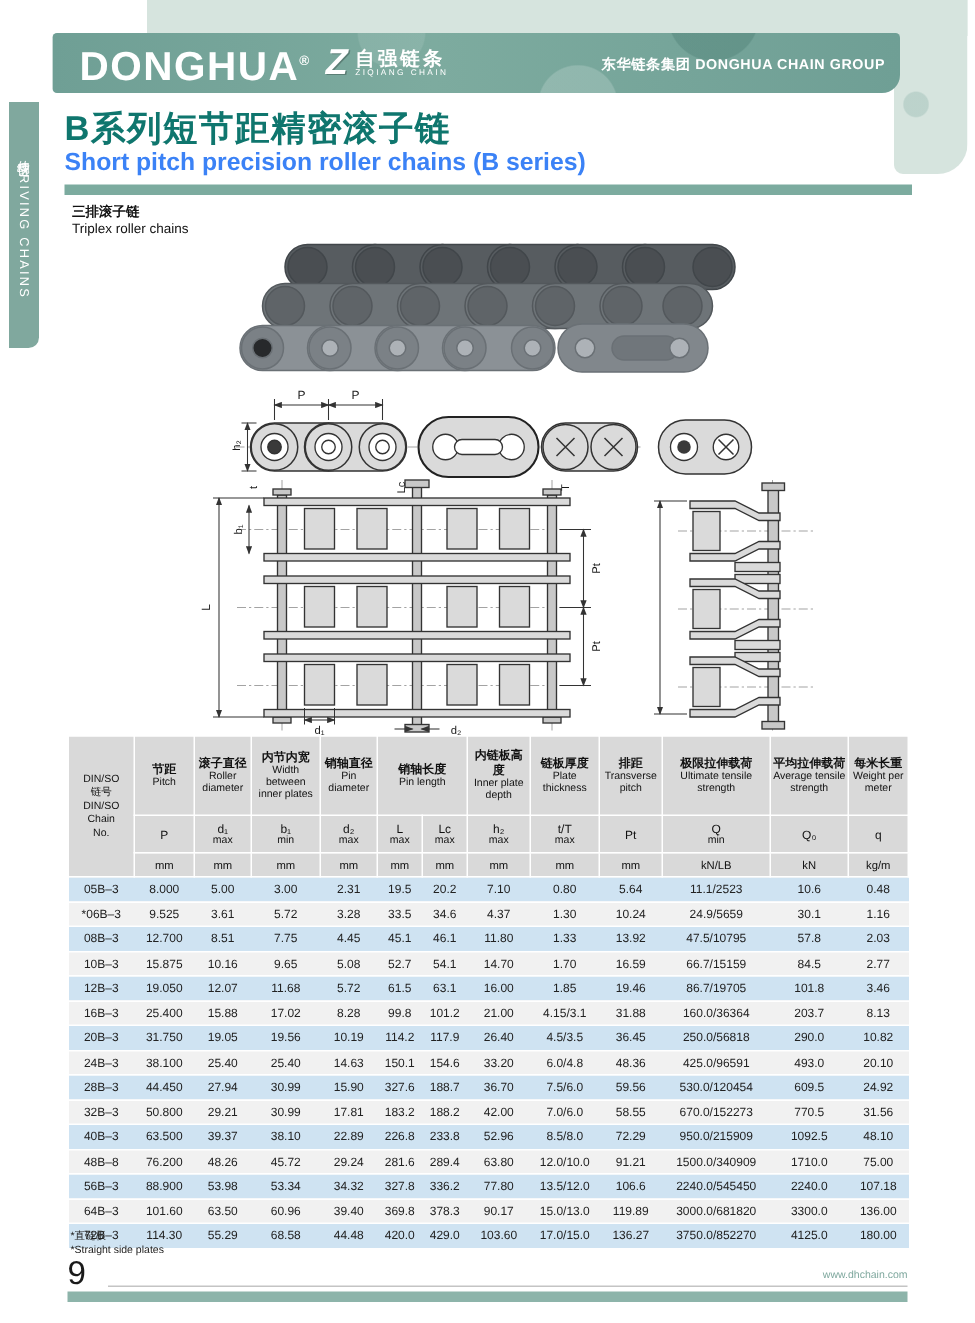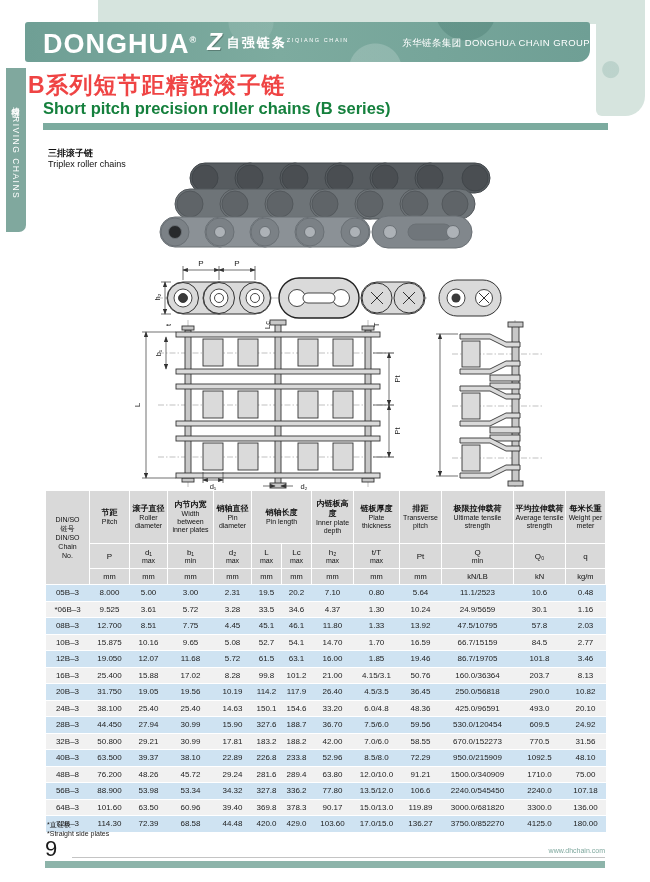--- a/index.html
+++ b/index.html
@@ -4,45 +4,45 @@
 <style>
   html,body{margin:0;padding:0;background:#e8e8e8;}
   .page{position:relative;width:650px;height:882px;background:#ffffff;overflow:hidden;
         font-family:"Liberation Sans",sans-serif;color:#111;}
   
   .green-strip-top{position:absolute;left:98px;top:0;width:547px;height:24px;background:#d6e4de;}
   .green-strip-right{position:absolute;left:596px;top:0;width:49px;height:116px;background:#d6e4de;
         border-radius:0 0 20px 6px;
         background-image:radial-gradient(circle at 30% 60%, rgba(111,159,149,.25) 0 8px, transparent 9px);}
   
-  .banner{position:absolute;left:25px;top:22px;width:565px;height:40px;
+  .banner{position:absolute;left:35px;top:22px;width:565px;height:40px;
         background:#6f9f95;
         background-image:
           radial-gradient(circle at 62% 120%, rgba(255,255,255,.18) 0 26px, transparent 27px),
           radial-gradient(circle at 78% -30%, rgba(70,120,110,.35) 0 30px, transparent 31px),
           radial-gradient(circle at 40% 0%, rgba(255,255,255,.10) 0 22px, transparent 23px),
           linear-gradient(90deg,#6f9f95,#7dab9f 45%,#6f9f95);
-        border-radius:3px 3px 12px 3px;display:flex;align-items:center;padding:0 0 0 18px;box-sizing:border-box;justify-content:space-between;}
+        border-radius:3px 3px 12px 3px;display:flex;align-items:center;padding:0 10px 0 18px;box-sizing:border-box;justify-content:space-between;}
   .logo-main{color:#fff;font-size:27px;font-weight:bold;letter-spacing:1px;line-height:27px;}
   .logo-reg{color:#fff;font-size:9px;vertical-align:super;font-weight:bold;}
   .logo-z{color:#fff;font-size:24px;font-weight:bold;font-style:italic;margin:0 5px 0 10px;
         text-shadow:1px 1px 0 rgba(0,0,0,.25);}
-  .logo-sub{display:flex;flex-direction:row;line-height:1;}
+  .logo-sub{display:flex;flex-direction:column;line-height:1;}
   .logo-sub-zh{color:#fff;font-size:13px;font-weight:bold;letter-spacing:2px;}
   .logo-sub-en{color:#fff;font-size:5.5px;letter-spacing:1.6px;margin-top:2px;}
-  .banner-group{margin-left:auto;color:#fff;font-size:9.5px;font-weight:normal;letter-spacing:.4px;align-self:center;margin-top:2px;}
+  .banner-group{margin-left:auto;color:#fff;font-size:9.5px;font-weight:bold;letter-spacing:.4px;align-self:center;margin-top:2px;}
   
   .side-tab{position:absolute;left:6px;top:68px;width:20px;height:164px;background:#80a89e;
         border-radius:0 0 7px 0;display:flex;align-items:center;justify-content:center;}
   .side-tab span{writing-mode:vertical-rl;color:#fff;font-size:8.5px;letter-spacing:1.5px;white-space:nowrap;}
   
-  .title-zh{position:absolute;left:28px;top:70px;font-size:23px;font-weight:bold;letter-spacing:1px;color:#ef4444;}
-  .title-en{position:absolute;left:43px;top:99px;font-size:16.5px;font-weight:bold;color:#15803d;}
+  .title-zh{position:absolute;left:43px;top:70px;font-size:23px;font-weight:bold;letter-spacing:1px;color:#0f766e;}
+  .title-en{position:absolute;left:43px;top:99px;font-size:16.5px;font-weight:bold;color:#3b82f6;}
   .divider{position:absolute;left:43px;top:123px;width:565px;height:7px;background:#7cab9f;}
-  .section{position:absolute;left:48px;top:148px;line-height:11px;}
+  .section{position:absolute;left:48px;top:136px;line-height:11px;}
   .section .zh{font-size:9px;font-weight:bold;}
   .section .en{font-size:9px;}
   
   .photo-svg{position:absolute;left:150px;top:152px;}
   .sideview-svg{position:absolute;left:155px;top:256px;}
   .plan-svg{position:absolute;left:128px;top:318px;}
   .crank-svg{position:absolute;left:432px;top:320px;}
   svg text{font-family:"Liberation Sans",sans-serif;fill:#1a1a1a;}
   
   .spec-table{position:absolute;left:45px;top:490px;width:560px;border-collapse:collapse;table-layout:fixed;}
@@ -566,21 +566,21 @@
         <tr class="r-gray">
           <td>16B–3</td>
           <td>25.400</td>
           <td>15.88</td>
           <td>17.02</td>
           <td>8.28</td>
           <td>99.8</td>
           <td>101.2</td>
           <td>21.00</td>
           <td>4.15/3.1</td>
-          <td>50.76</td>
+          <td>31.88</td>
           <td>160.0/36364</td>
           <td>203.7</td>
           <td>8.13</td>
         </tr>
         <tr class="r-blue">
           <td>20B–3</td>
           <td>31.750</td>
           <td>19.05</td>
           <td>19.56</td>
           <td>10.19</td>
@@ -694,21 +694,21 @@
           <td>90.17</td>
           <td>15.0/13.0</td>
           <td>119.89</td>
           <td>3000.0/681820</td>
           <td>3300.0</td>
           <td>136.00</td>
         </tr>
         <tr class="r-blue">
           <td>72B–3</td>
           <td>114.30</td>
-          <td>72.39</td>
+          <td>55.29</td>
           <td>68.58</td>
           <td>44.48</td>
           <td>420.0</td>
           <td>429.0</td>
           <td>103.60</td>
           <td>17.0/15.0</td>
           <td>136.27</td>
           <td>3750.0/852270</td>
           <td>4125.0</td>
           <td>180.00</td>

